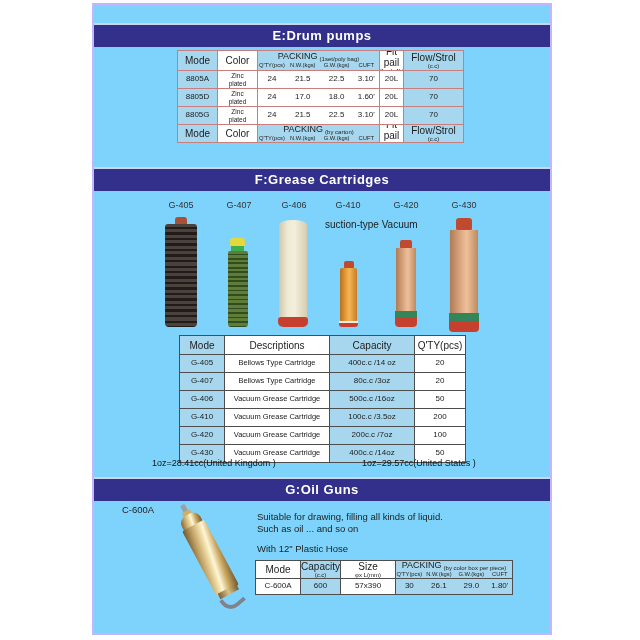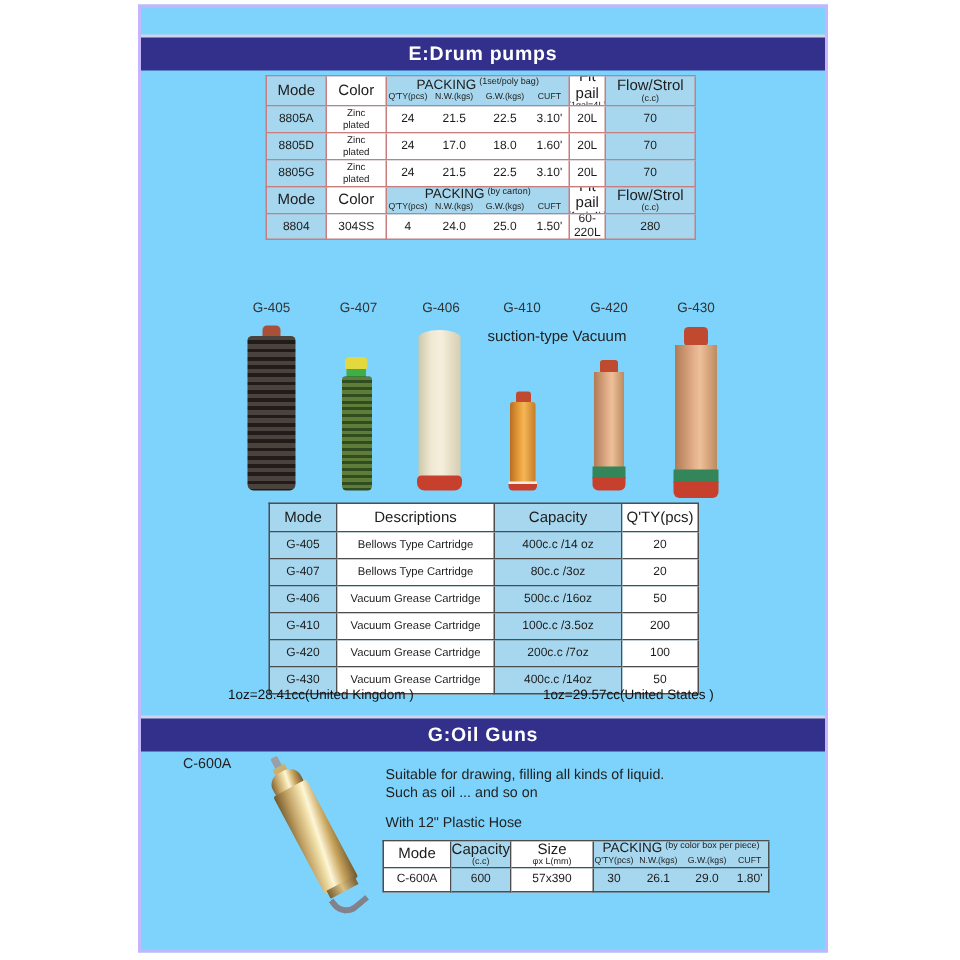--- a/index.html
+++ b/index.html
@@ -22,21 +22,21 @@
   .dark{border-left:1px solid #4d4d4d;border-top:1px solid #4d4d4d;}
   .dark .td{border-right:1px solid #4d4d4d;border-bottom:1px solid #4d4d4d;}
   .blue{background:#a7d7ee;}
   .h20 .td{height:20px}.h19 .td{height:19px}.h18 .td{height:18px}.h17 .td{height:17px}.h16 .td{height:16px}
   .e .c1{width:40px}.e .c2{width:40px}.e .c3{width:122px}.e .c4{width:24px}.e .c5{width:60px}
   .f .c1{width:45px}.f .c2{width:105px}.f .c3{width:85px}.f .c4{width:51px}
   .g .c1{width:45px}.g .c2{width:40px}.g .c3{width:55px}.g .c4{width:117px}
   .hdr-big{font-size:9px;}
   .hdr-mid{font-size:10px;}
   .note{font-size:6px;}
-  .hline{display:flex;align-items:flex-start;gap:2px;justify-content:center;width:100%;white-space:nowrap;}
+  .hline{display:flex;align-items:flex-end;gap:2px;justify-content:center;width:100%;white-space:nowrap;}
   .sub-row,.pack-row{display:flex;width:100%;}
   .sub-row{font-size:5.8px;}
   .ps1{flex:0 0 23%}.ps2{flex:0 0 28%}.ps3{flex:0 0 28%}.ps4{flex:0 0 21%}
   .twoline{font-size:6.5px;width:28px;line-height:1.1;}
   .desc-cell{font-size:7.5px;}
 
   
   .model-label{position:absolute;top:195px;width:60px;text-align:center;font-size:9px;color:#333;}
   .annotation{position:absolute;left:231px;top:214px;font-size:10px;color:#222;}
   .g405-cap{position:absolute;left:81px;top:212px;width:12px;height:8px;background:#a85038;border-radius:3px 3px 1px 1px;}
@@ -186,36 +186,23 @@
       </div>
       <div class="td c4">
         <div class="hdr-mid">Fit pail</div>
         <div class="note">(1gal=4L)</div>
       </div>
       <div class="td c5 blue">
         <div class="hdr-mid">Flow/Strol</div>
         <div class="note">(c.c)</div>
       </div>
     </div>
-    <div class="tr h17">
-      <div class="td c1 blue">8804</div>
-      <div class="td c2">304SS</div>
-      <div class="td c3">
-        <div class="pack-row">
-          <span class="ps1">4</span>
-          <span class="ps2">24.0</span>
-          <span class="ps3">25.0</span>
-          <span class="ps4">1.50'</span>
-        </div>
-      </div>
-      <div class="td c4">60-220L</div>
-      <div class="td c5 blue">280</div>
-    </div>
-  </div>
-
+  </div>
+
+  <div class="banner" id="banner-f">F:Grease Cartridges</div>
 
   <div class="model-label" style="left:57px">G-405</div>
   <div class="model-label" style="left:115px">G-407</div>
   <div class="model-label" style="left:170px">G-406</div>
   <div class="model-label" style="left:224px">G-410</div>
   <div class="model-label" style="left:282px">G-420</div>
   <div class="model-label" style="left:340px">G-430</div>
 
   <div class="annotation">suction-type Vacuum</div>
 

